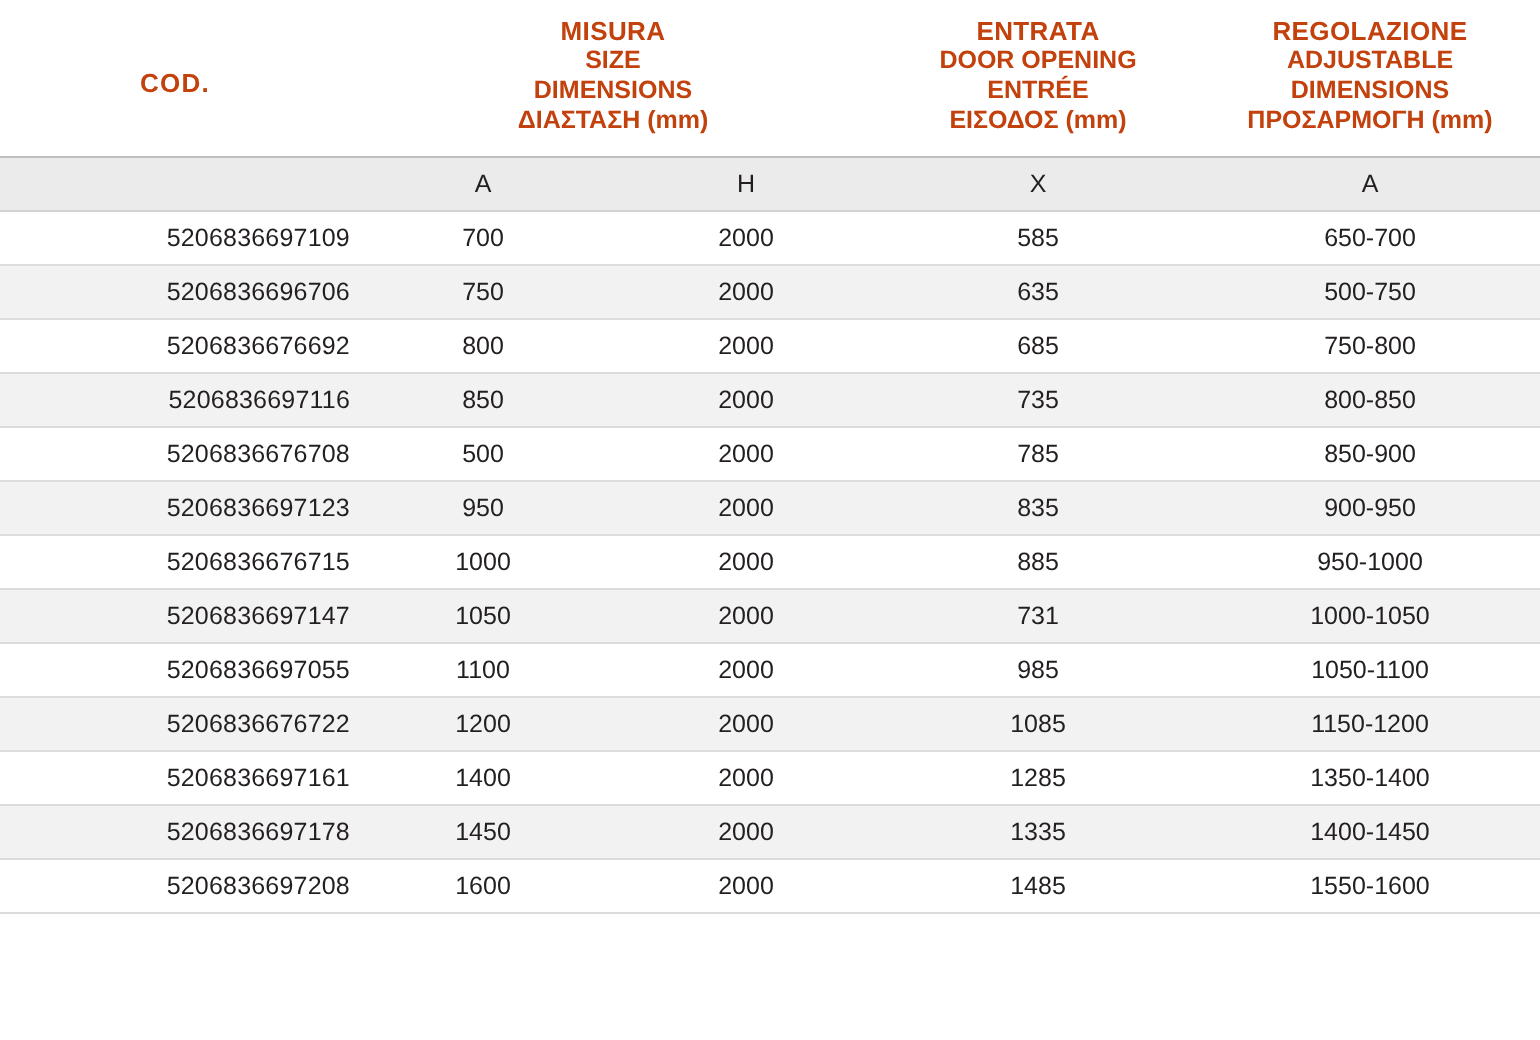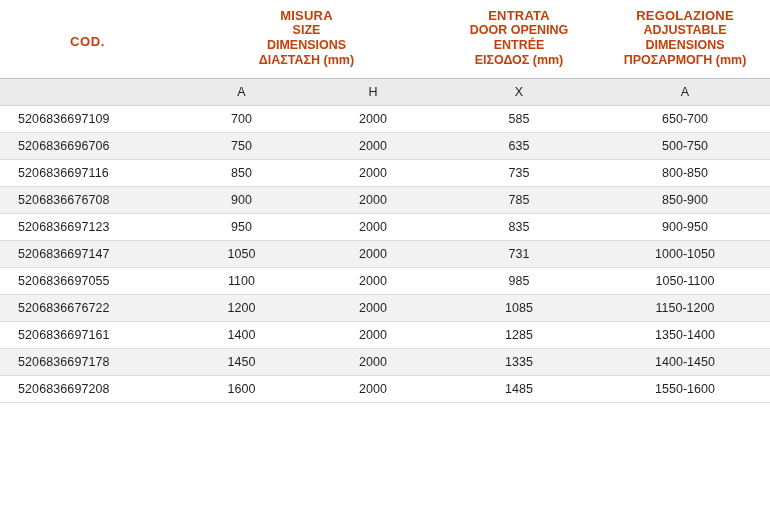--- a/index.html
+++ b/index.html
@@ -72,21 +72,21 @@
     padding: 6px 0 6px 0;
     border-bottom: 1px solid #dcdcdc;
     background: #ffffff;
     height: 14px;
   }
   tbody tr:nth-child(even) td {
     background: #f2f2f2;
   }
   tbody td.code {
     padding-left: 18px;
-    text-align: left;
+    text-align: right;
     letter-spacing: 0.1px;
   }
   col.c-cod { width: 175px; }
   col.c-a   { width: 133px; }
   col.c-h   { width: 130px; }
   col.c-x   { width: 162px; }
   col.c-reg { width: 170px; }
 </style>
 </head>
 <body>
@@ -149,39 +149,53 @@
           <td>650-700</td>
         </tr>
         <tr>
           <td class="code">5206836696706</td>
           <td>750</td>
           <td>2000</td>
           <td>635</td>
           <td>500-750</td>
         </tr>
         <tr>
+          <td class="code">5206836676692</td>
+          <td>800</td>
+          <td>2000</td>
+          <td>685</td>
+          <td>750-800</td>
+        </tr>
+        <tr>
           <td class="code">5206836697116</td>
           <td>850</td>
           <td>2000</td>
           <td>735</td>
           <td>800-850</td>
         </tr>
         <tr>
           <td class="code">5206836676708</td>
-          <td>900</td>
+          <td>500</td>
           <td>2000</td>
           <td>785</td>
           <td>850-900</td>
         </tr>
         <tr>
           <td class="code">5206836697123</td>
           <td>950</td>
           <td>2000</td>
           <td>835</td>
           <td>900-950</td>
+        </tr>
+        <tr>
+          <td class="code">5206836676715</td>
+          <td>1000</td>
+          <td>2000</td>
+          <td>885</td>
+          <td>950-1000</td>
         </tr>
         <tr>
           <td class="code">5206836697147</td>
           <td>1050</td>
           <td>2000</td>
           <td>731</td>
           <td>1000-1050</td>
         </tr>
         <tr>
           <td class="code">5206836697055</td>

